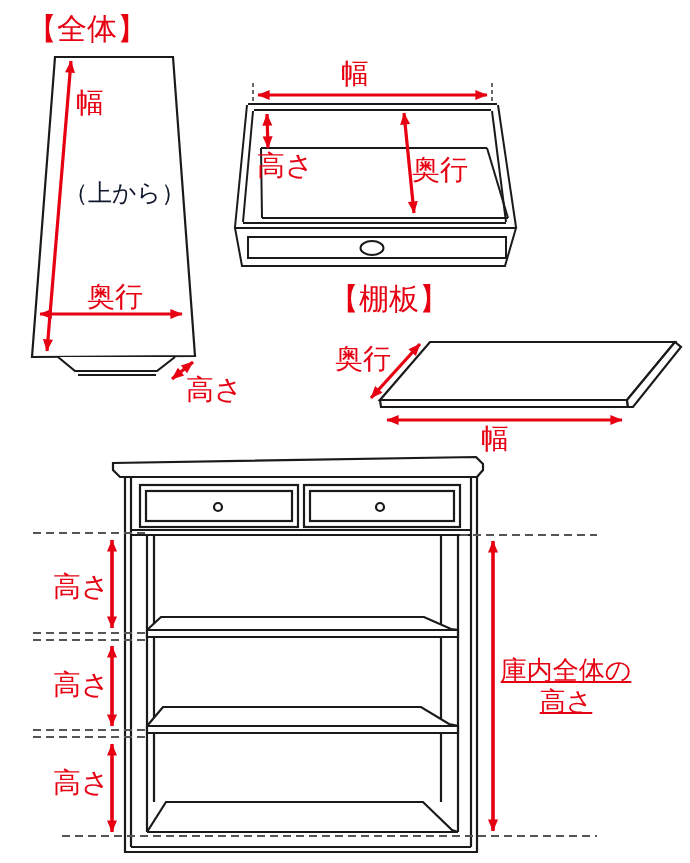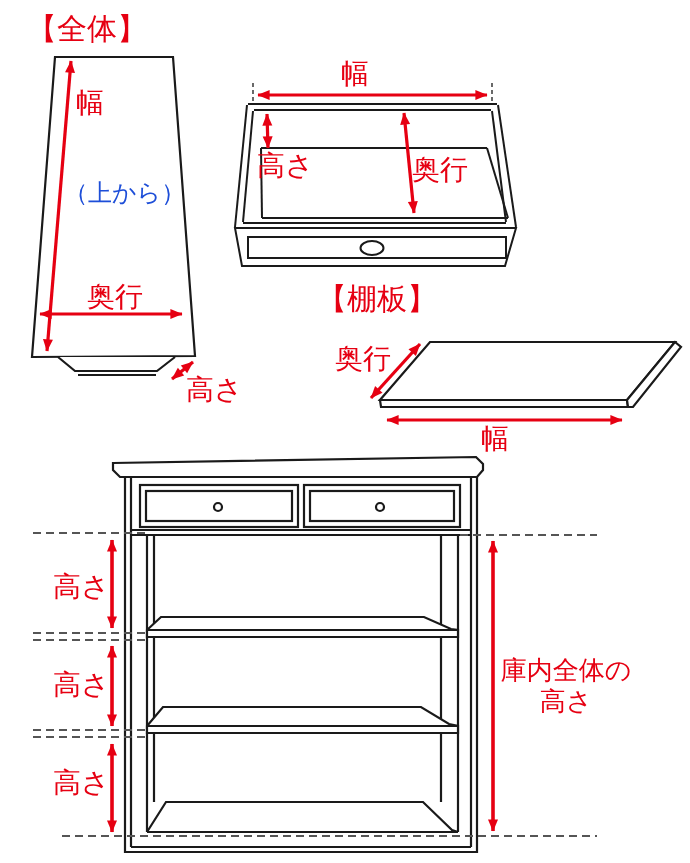--- a/index.html
+++ b/index.html
@@ -5,24 +5,24 @@
   html,body{margin:0;padding:0;background:#fff;}
   .stage{
     position:relative;width:690px;height:863px;background:#ffffff;
     font-family:"DejavU Sans","DejaVu Sans",sans-serif;overflow:hidden;
   }
   .stage svg{position:absolute;left:0;top:0;}
   .t{position:absolute;white-space:nowrap;line-height:1;}
   .red{color:#e60012;}
   .ttl{font-size:30px;}
   .lbl{font-size:28px;}
-  .note{font-size:24px;color:#1d4ed8;}
+  .note{font-size:24px;color:#0f172a;}
   .total{
     position:absolute;left:494px;top:655px;width:144px;text-align:center;
-    font-size:26px;line-height:31px;color:#e60012;
+    font-size:26px;line-height:31px;color:#e60012;text-decoration:underline;
   }
 </style>
 </head>
 <body>
 
 <div class="stage">
 
   <svg width="690" height="863" viewBox="0 0 690 863">
     <defs>
       <marker id="ah" viewBox="0 0 14 12" refX="12.8" refY="6" markerWidth="14" markerHeight="12" orient="auto-start-reverse" markerUnits="userSpaceOnUse">
@@ -124,21 +124,21 @@
   <div class="t ttl red" style="left:27px;top:14px">【全体】</div>
   <div class="t lbl red" style="left:76px;top:89px">幅</div>
   <div class="t note" style="left:64px;top:181px">（上から）</div>
   <div class="t lbl red" style="left:87px;top:283px">奥行</div>
   <div class="t lbl red" style="left:186px;top:376px">高さ</div>
 
   <div class="t lbl red" style="left:341px;top:60px">幅</div>
   <div class="t lbl red" style="left:257px;top:152px">高さ</div>
   <div class="t lbl red" style="left:412px;top:156px">奥行</div>
 
-  <div class="t ttl red" style="left:317px;top:284px">【棚板】</div>
+  <div class="t ttl red" style="left:329px;top:284px">【棚板】</div>
   <div class="t lbl red" style="left:335px;top:345px">奥行</div>
   <div class="t lbl red" style="left:481px;top:425px">幅</div>
 
   <div class="t lbl red" style="left:53px;top:573px">高さ</div>
   <div class="t lbl red" style="left:53px;top:671px">高さ</div>
   <div class="t lbl red" style="left:53px;top:769px">高さ</div>
 
   <div class="total">
     <div>庫内全体の</div>
     <div>高さ</div>

